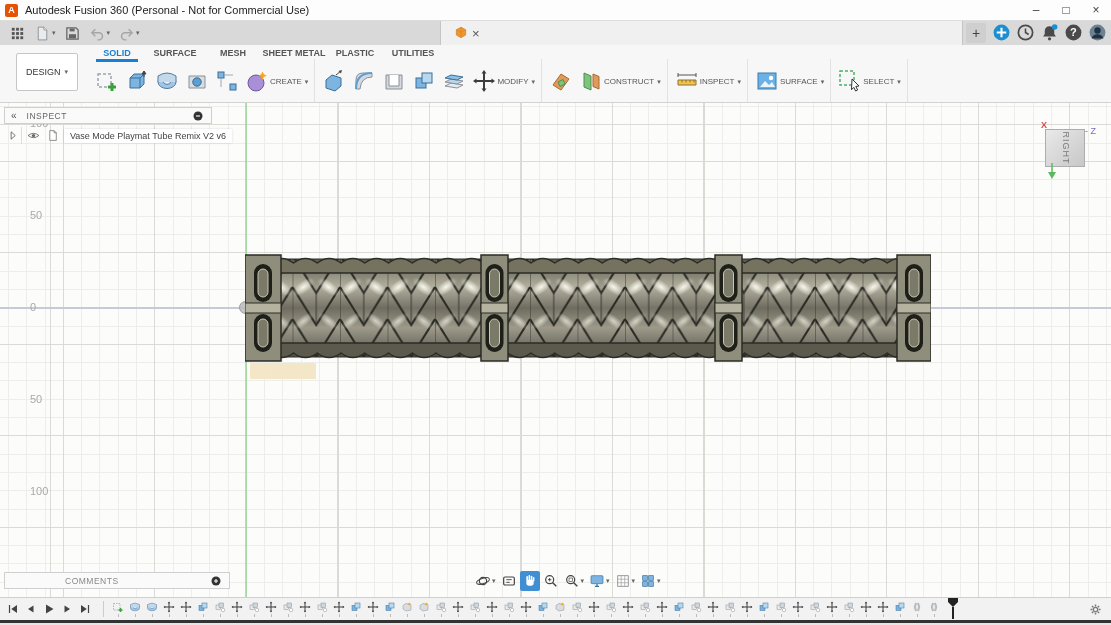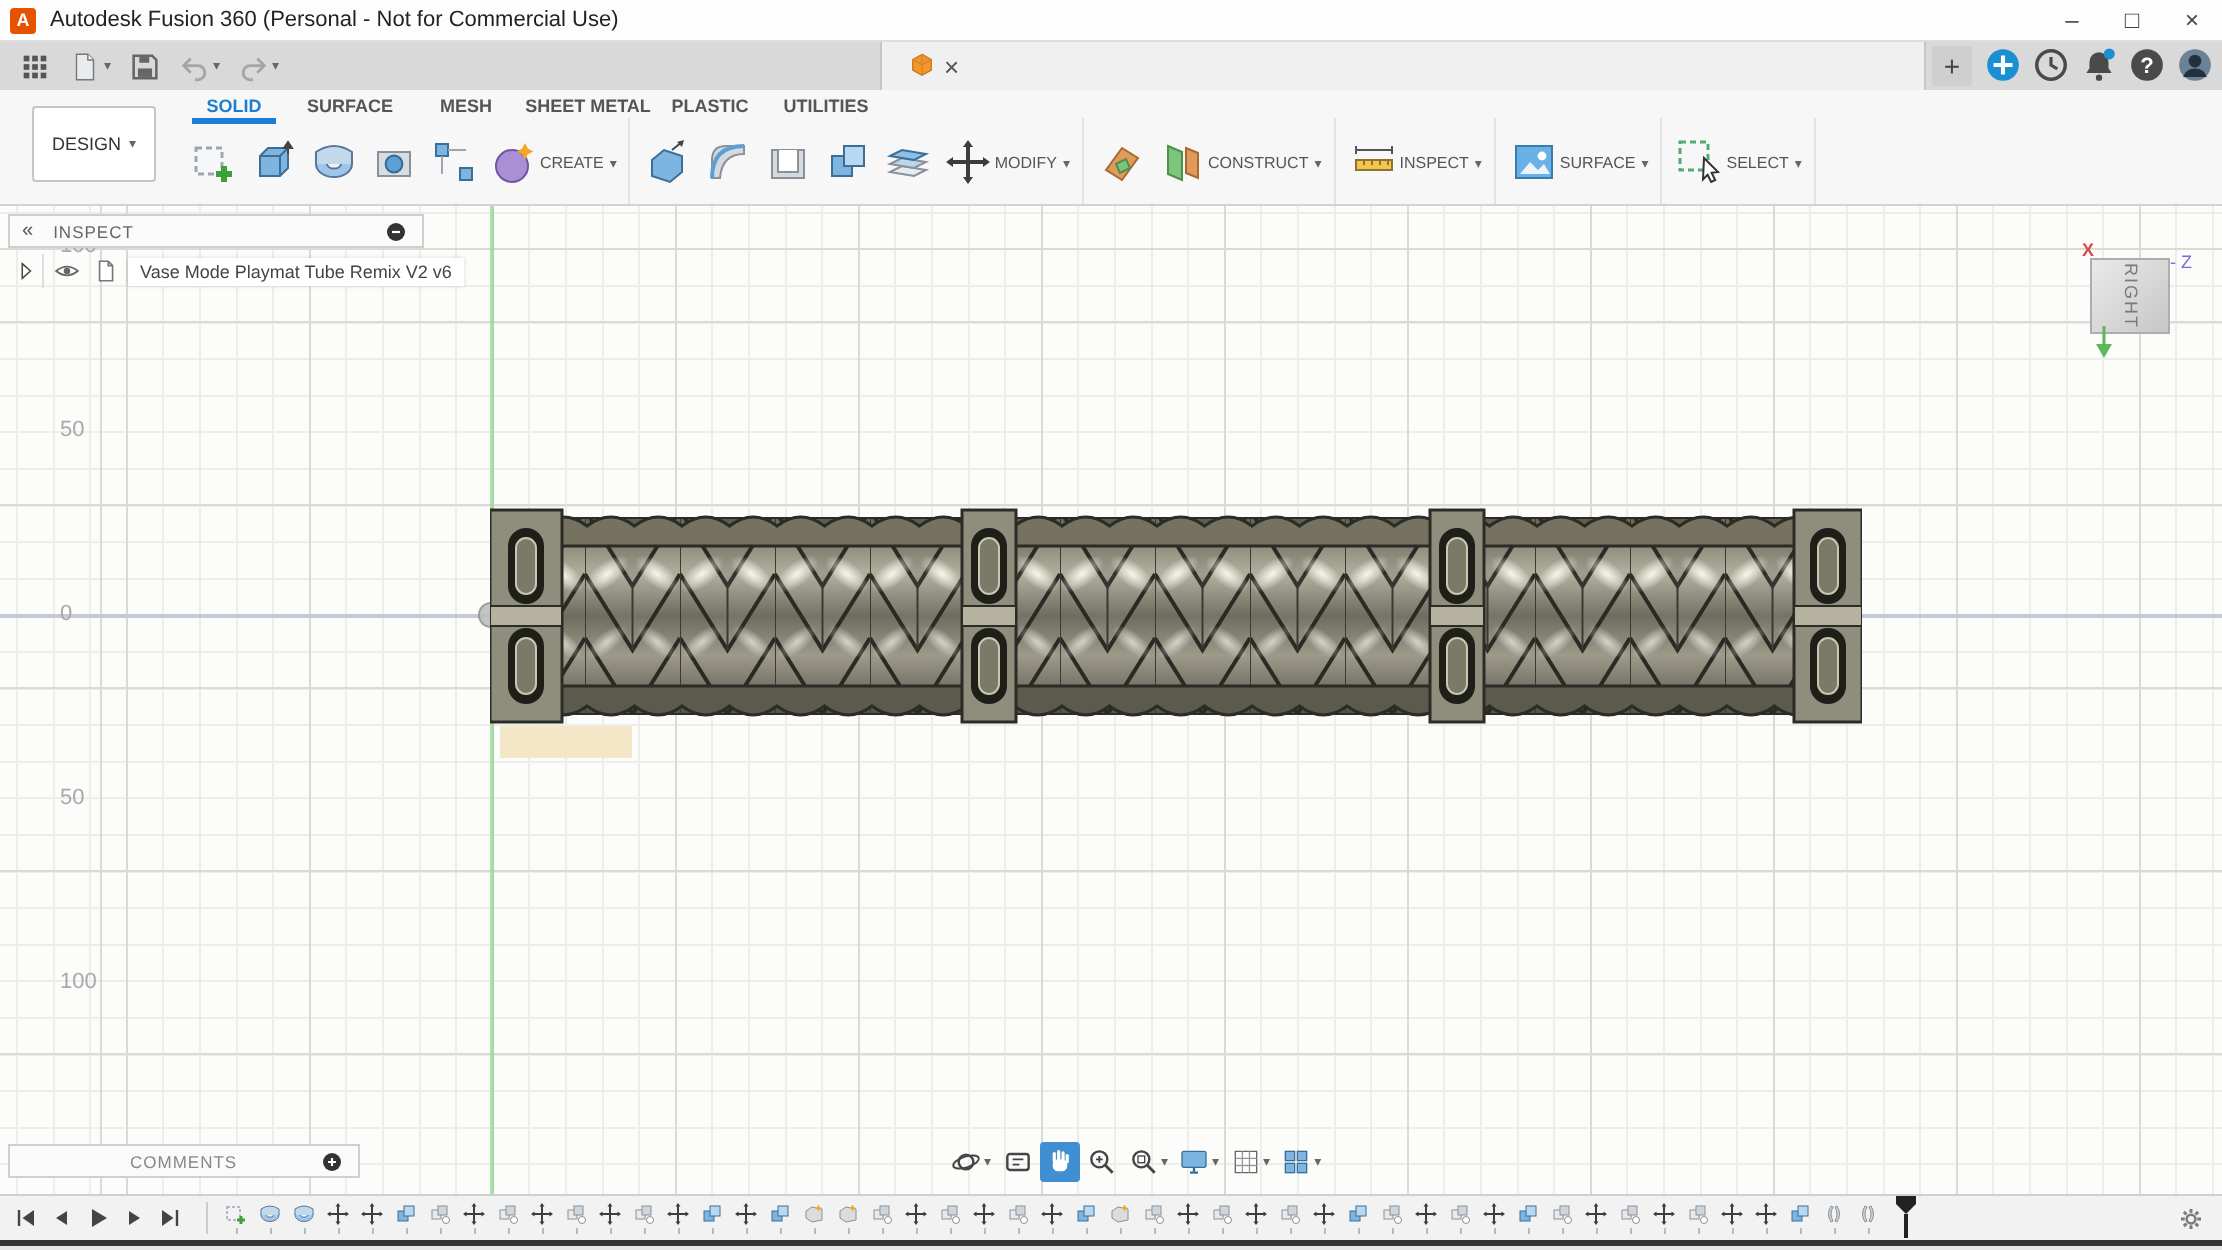--- a/index.html
+++ b/index.html
@@ -89,21 +89,21 @@
   
   #viewcube { position:absolute; left:1045px; top:26px; width:40px; height:38px;
     background:linear-gradient(135deg,#e9e9e9,#c7c7c7); border:1px solid #adadad;
     display:flex; align-items:center; justify-content:center; }
   #viewcube-label { font-size:9px; color:#7a7a7a; letter-spacing:1px; transform:rotate(90deg); }
   #vc-axis-x { position:absolute; left:1041px; top:17px; font-size:9px; color:#d84a4a; font-weight:bold; }
   #vc-axis-z { position:absolute; left:1085px; top:23px; font-size:9px; color:#7a6ad8; }
   #vc-axis-y { position:absolute; left:1046px; top:60px; }
 
   
-  #comments-bar { position:absolute; left:4px; top:469px; width:176px; height:17px; background:#fafafa;
+  #comments-bar { position:absolute; left:4px; top:469px; width:226px; height:17px; background:#fafafa;
     border:1px solid #cfcfcf; display:flex; align-items:center; padding:0 6px; }
   #comments-title { font-size:8.5px; color:#888; letter-spacing:.5px; margin-left:54px; flex:1; }
 
   
   #navbar { position:absolute; left:473px; top:466px; height:23px; display:flex; align-items:center; gap:1px; }
   .nav-item { display:flex; align-items:center; padding:2px 2px; border-radius:2px; }
   .nav-item.active { background:#3f8fd2; }
 
   
   #timeline { position:absolute; left:0; top:597px; width:1111px; height:23px; background:#f2f2f2;

